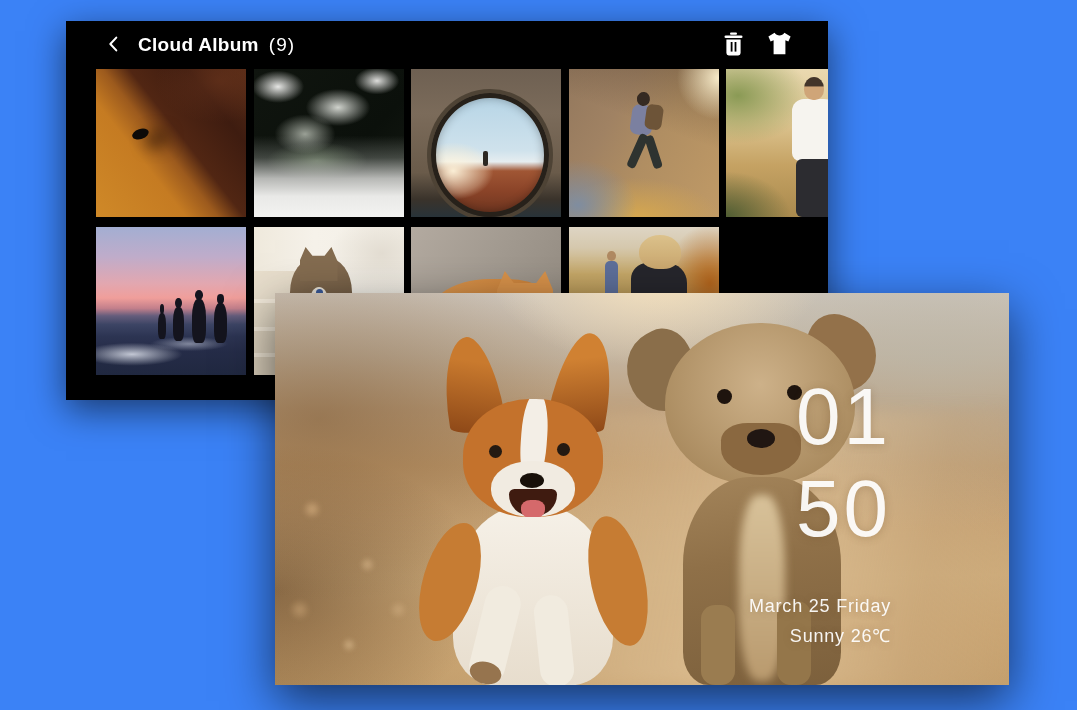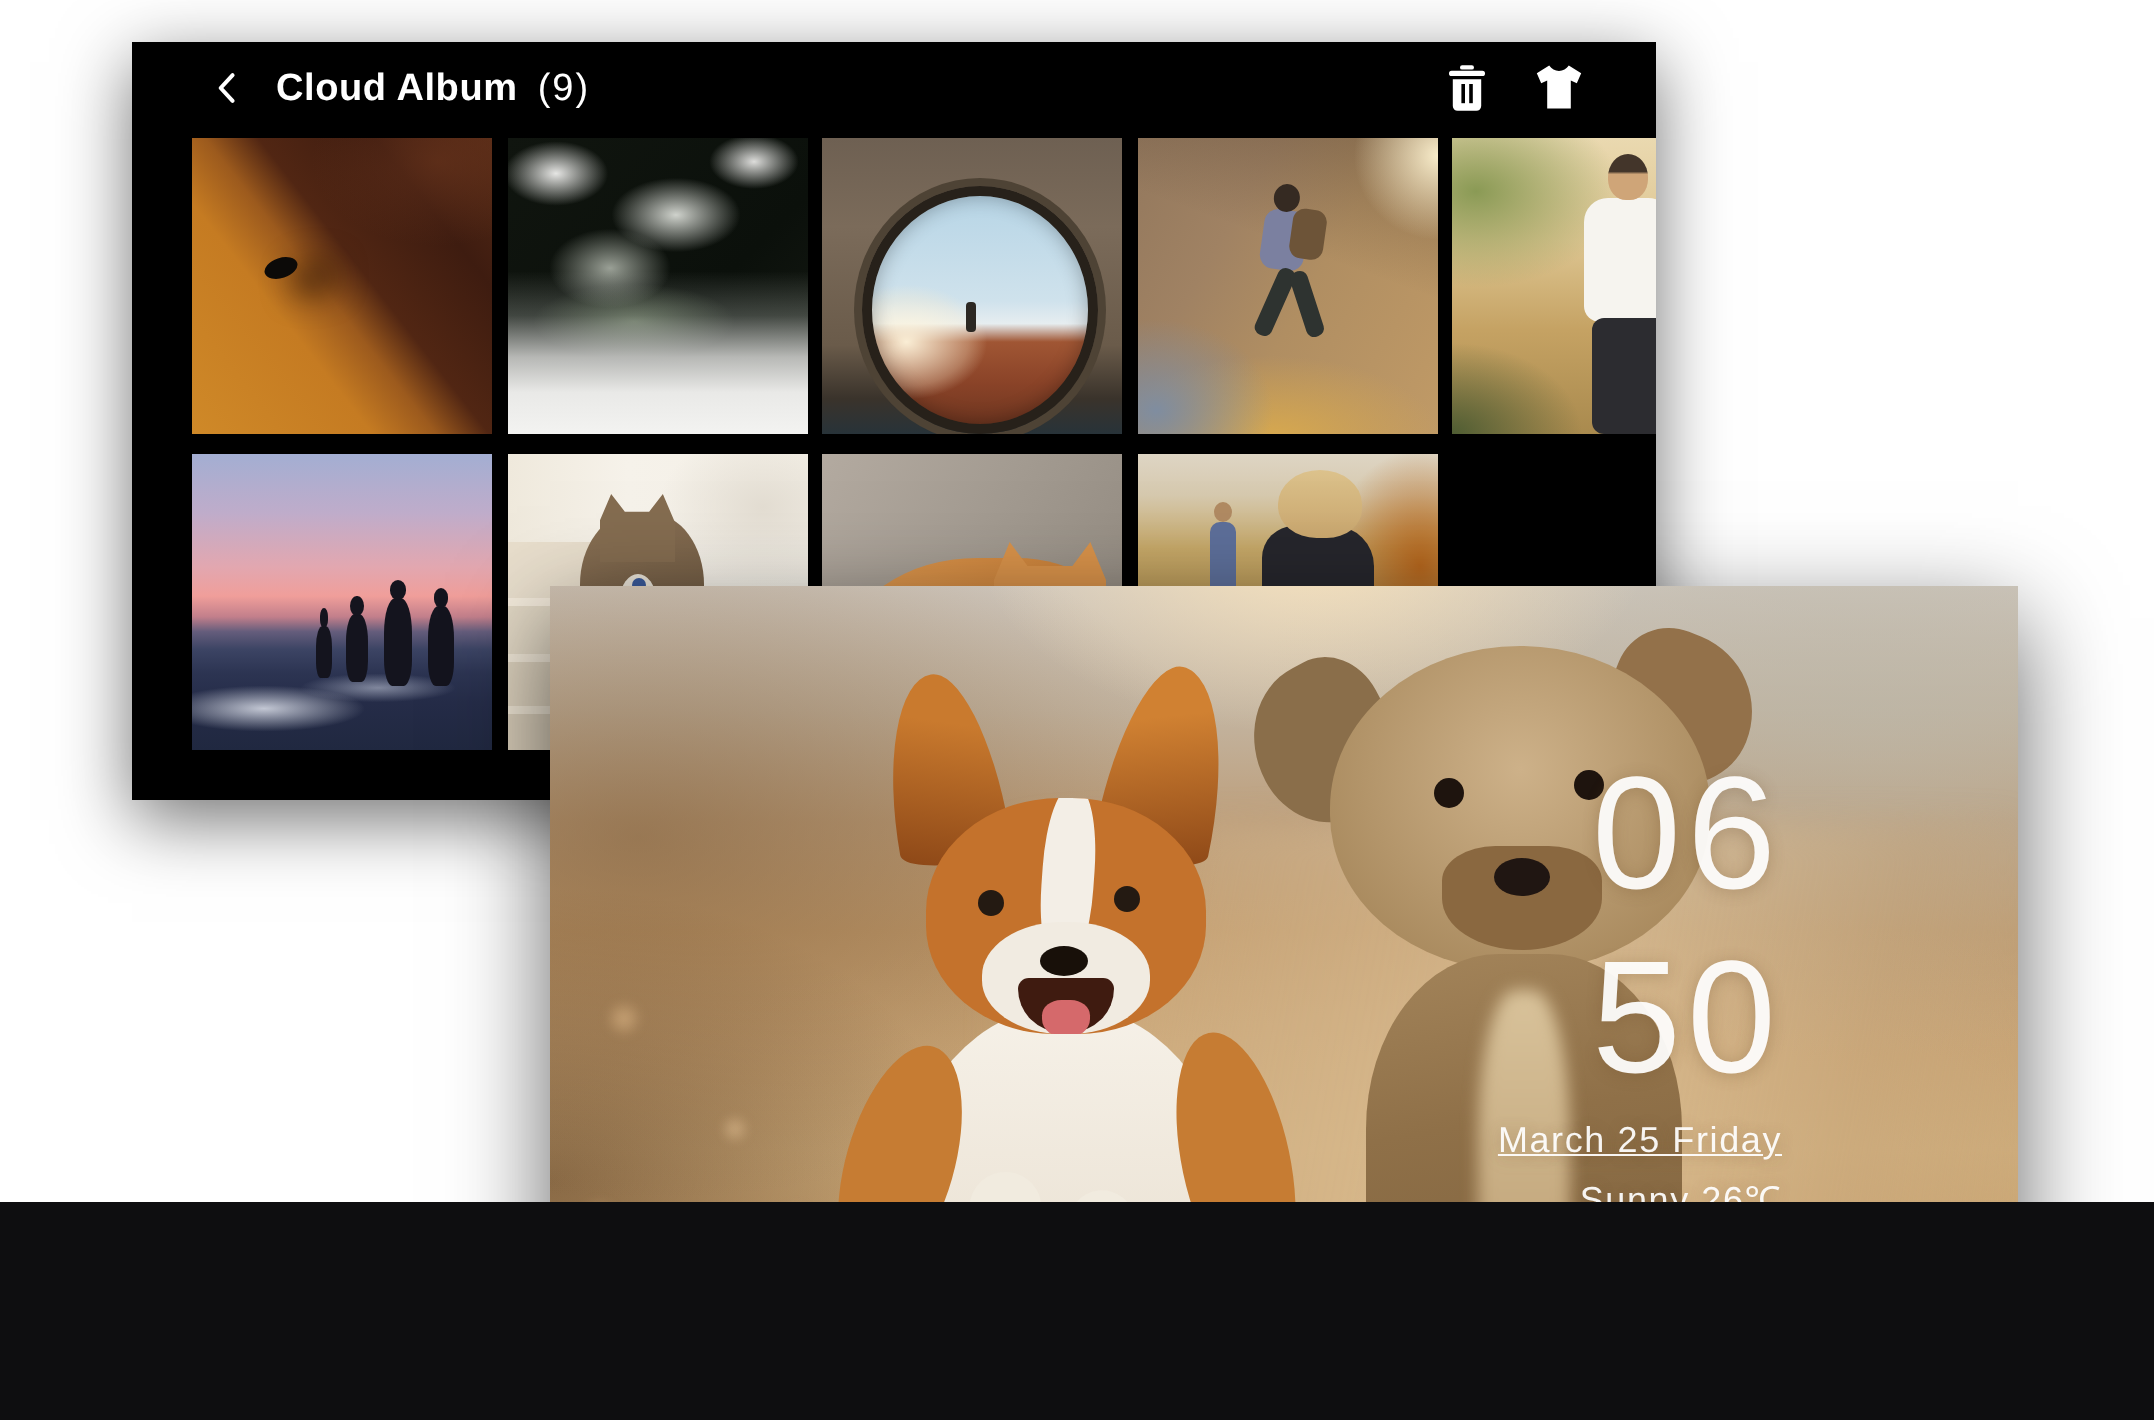--- a/index.html
+++ b/index.html
@@ -1,18 +1,18 @@
 <!DOCTYPE html>
 <html><head>
 <meta charset="utf-8">
 <style>
   * { margin:0; padding:0; box-sizing:border-box; }
   html,body { background:#0e0e10; }
   body { font-family:"Liberation Sans", sans-serif; }
-  .stage { position:relative; width:1077px; height:601px; background:#ffffff; overflow:hidden; }
+  .stage { position:relative; width:1077px; height:710px; background:#3b82f6; overflow:hidden; }
 
   
   .album-window { position:absolute; left:66px; top:21px; width:762px; height:379px;
     background:#000; overflow:hidden; box-shadow:0 10px 34px rgba(0,0,0,.55); }
   .album-header { height:48px; display:flex; align-items:center; padding:0 36px; }
   .back-button { background:none; border:none; width:24px; height:24px; display:flex;
     align-items:center; justify-content:center; cursor:pointer; padding:0; }
   .album-title { color:#fff; font-size:19px; letter-spacing:.3px; margin-left:12px; }
   .album-count { color:#fff; font-size:19px; margin-left:10px; letter-spacing:1px; }
   .header-actions { margin-left:auto; display:flex; align-items:center; gap:20px; }
@@ -209,21 +209,21 @@
     background:linear-gradient(170deg, #a3845a 0%, #8f7048 40%, #7c603c 100%); border-radius:42% 42% 16% 16%; }
   .terrier .t-body::before { content:""; position:absolute; left:56px; top:18px; width:46px; height:186px;
     background:linear-gradient(#d8c29a, #b99a6e); border-radius:40%; filter:blur(4px); }
   .terrier .t-leg-l { position:absolute; left:66px; top:300px; width:34px; height:80px; background:#9a7c50; border-radius:14px; }
   .terrier .t-leg-r { position:absolute; left:142px; top:296px; width:34px; height:84px; background:#94764a; border-radius:14px; }
 
   
   .clock-overlay { position:absolute; right:118px; top:78px; text-align:right; z-index:5;
     color:rgba(255,255,255,.93); text-shadow:0 1px 8px rgba(110,75,40,.3); }
   .clock-digits { font-size:80px; line-height:92px; font-weight:300; letter-spacing:3px; }
-  .clock-date { font-size:18px; line-height:30px; font-weight:400; letter-spacing:.8px;text-decoration:underline; }
+  .clock-date { margin-top:36px; font-size:18px; line-height:30px; font-weight:400; letter-spacing:.8px; }
   .clock-weather { font-size:18px; line-height:30px; font-weight:400; letter-spacing:.8px; }
 </style>
 </head>
 <body>
 
 <div class="stage">
 
   <section class="album-window">
     <header class="album-header">
       <button class="back-button">
@@ -317,20 +317,20 @@
       <div class="t-head"></div>
       <div class="t-eye-l"></div>
       <div class="t-eye-r"></div>
       <div class="t-nose"></div>
       <div class="t-body"></div>
       <div class="t-leg-l"></div>
       <div class="t-leg-r"></div>
     </div>
 
     <div class="clock-overlay">
-      <div class="clock-digits">06</div>
+      <div class="clock-digits">01</div>
       <div class="clock-digits">50</div>
       <div class="clock-date">March 25 Friday</div>
       <div class="clock-weather">Sunny 26℃</div>
     </div>
   </section>
 
 </div>
 
 </body></html>

